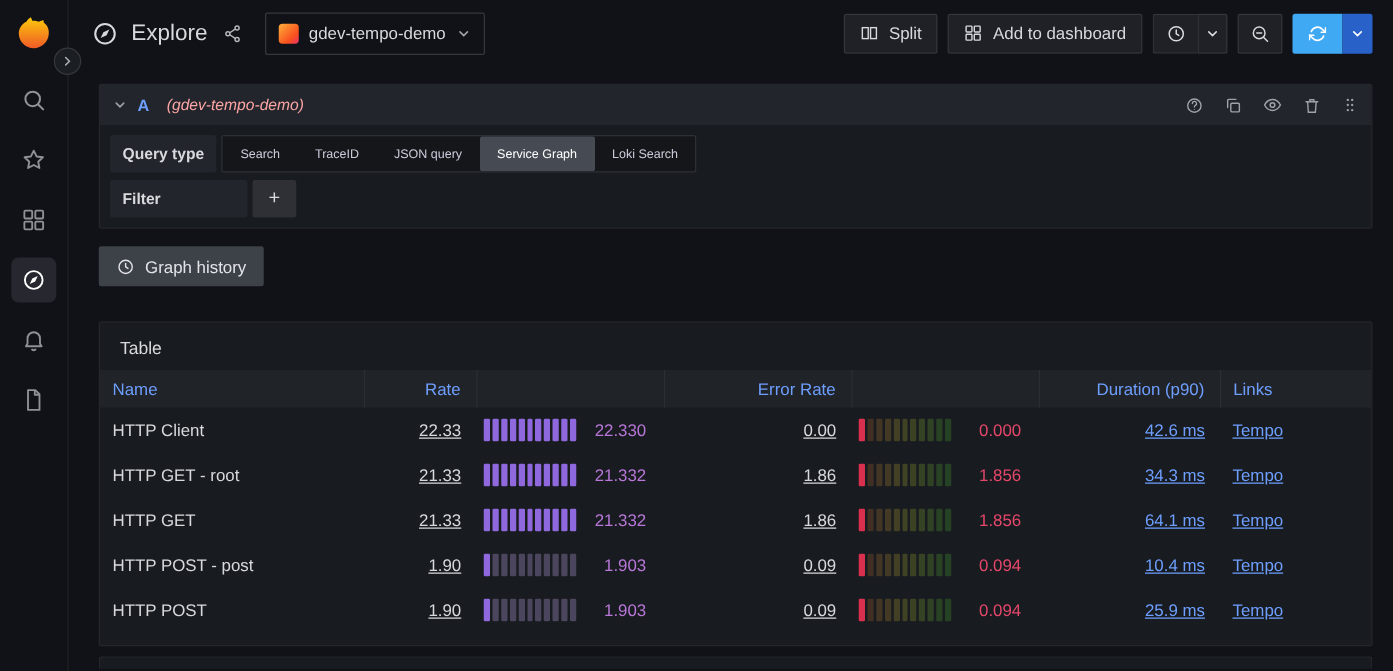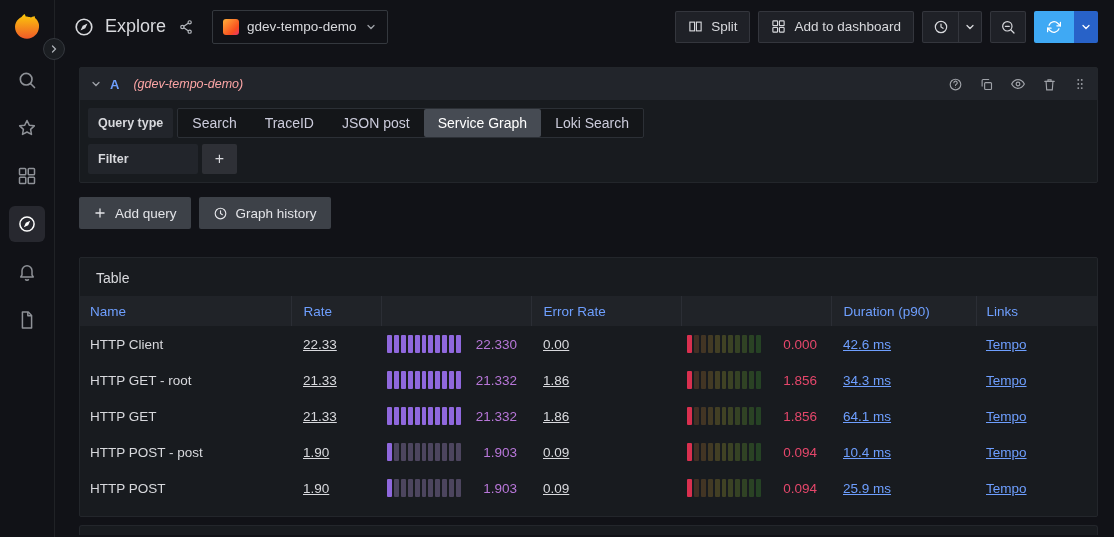--- a/index.html
+++ b/index.html
@@ -67,42 +67,42 @@
   .qheader-icons { margin-left:auto; display:flex; align-items:center; gap:16px; color:#9fa2a8; }
   .qicon-btn { background:transparent; border:0; color:inherit; display:grid; place-items:center; padding:0; }
   .qbody { padding:8px; }
   .qrow { display:flex; align-items:flex-start; }
   .inline-label { background:#22252b; height:30px; display:inline-flex; align-items:center;
     padding:0 10px; font-weight:600; font-size:12.5px; color:#d8d9dd; border-radius:2px; }
   .qtype-label { min-width:70px; }
   .radio-group { display:inline-flex; margin-left:4px; border:1px solid #2c3036;
     border-radius:2px; background:#141619; overflow:hidden; }
   .radio-item { height:28px; padding:0 14px; background:transparent; border:0;
-    color:#ccccdc; font-size:14px; font-weight:500; }
+    color:#ccccdc; font-size:10px; font-weight:500; }
   .radio-item.selected { background:#464b53; color:#ffffff; border-radius:2px; }
   .filter-row { margin-top:6px; display:flex; gap:4px; }
   .filter-label { min-width:110px; }
   .plus-btn { width:35px; height:30px; background:rgba(204,204,220,0.12); border:0;
     color:#d8d9dd; font-size:16px; border-radius:2px; display:grid; place-items:center; }
 
   
   .actions-row { margin-top:14px; display:flex; gap:8px; }
   .sec-btn { height:32px; padding:0 14px; background:#3d4148; border:0; border-radius:2px;
     color:#e3e4e8; font-weight:500; font-size:13.5px; display:flex; align-items:center; gap:8px; }
 
   
   .table-panel { margin-top:28px; padding-bottom:10px; }
   .panel-title { padding:12px 16px 10px; font-weight:500; font-size:14px; color:#d8d9dd; }
   table { width:100%; border-collapse:collapse; table-layout:fixed; font-size:13.5px; }
   thead th { background:rgba(204,204,220,0.05); height:30px; font-weight:500;
     color:var(--hdr,#6e9fff); }
   thead th:not(:last-child) { border-right:1px solid rgba(204,204,220,0.07); }
   tbody td { height:36px; color:#d8d9dd; }
   .a-left  { text-align:left;  padding:0 10px; }
-  .a-right { text-align:left; padding:0 12px; }
+  .a-right { text-align:right; padding:0 12px; }
   .a-gauge { padding:0 14px 0 6px; }
   .lnk { text-decoration:underline; }
   .lnk.white { color:#d8d9dd; }
   .lnk.blue  { color:var(--blue,#6e9fff); }
   .gauge-cell { display:flex; align-items:center; justify-content:space-between; }
   .gauge { display:flex; gap:2px; width:74px; height:18px; }
   .gauge i { flex:1; border-radius:1px; }
 
   .next-panel { margin-top:8px; height:10px; border-bottom:0; border-radius:3px 3px 0 0; }
 </style>
@@ -306,41 +306,33 @@
               </svg>
           </button>
         </span>
       </div>
       <div class="qbody">
         <div class="qrow">
           <span class="inline-label qtype-label">Query type</span>
           <div class="radio-group">
               <button class="radio-item">Search</button>
               <button class="radio-item">TraceID</button>
-              <button class="radio-item">JSON post</button>
+              <button class="radio-item">JSON query</button>
               <button class="radio-item selected">Service Graph</button>
               <button class="radio-item">Loki Search</button>
             </div>
         </div>
         <div class="filter-row">
           <span class="inline-label filter-label">Filter</span>
           <button class="plus-btn">+</button>
         </div>
       </div>
     </section>
 
     <div class="actions-row">
-      <button class="sec-btn">
-        <span>
-          <svg viewBox="0 0 24 24" width="14" height="14" fill="none" stroke="currentColor" stroke-width="2.2" stroke-linecap="round">
-              <path d="M12 5v14M5 12h14"></path>
-            </svg>
-        </span>
-        <span>Add query</span>
-      </button>
       <button class="sec-btn">
         <span>
           <svg viewBox="0 0 24 24" width="15" height="15" fill="none" stroke="currentColor" stroke-width="1.8" stroke-linecap="round">
               <circle cx="12" cy="12" r="8.5"></circle>
               <path d="M12 7.5V12l3 2"></path>
             </svg>
         </span>
         <span>Graph history</span>
       </button>
     </div>

